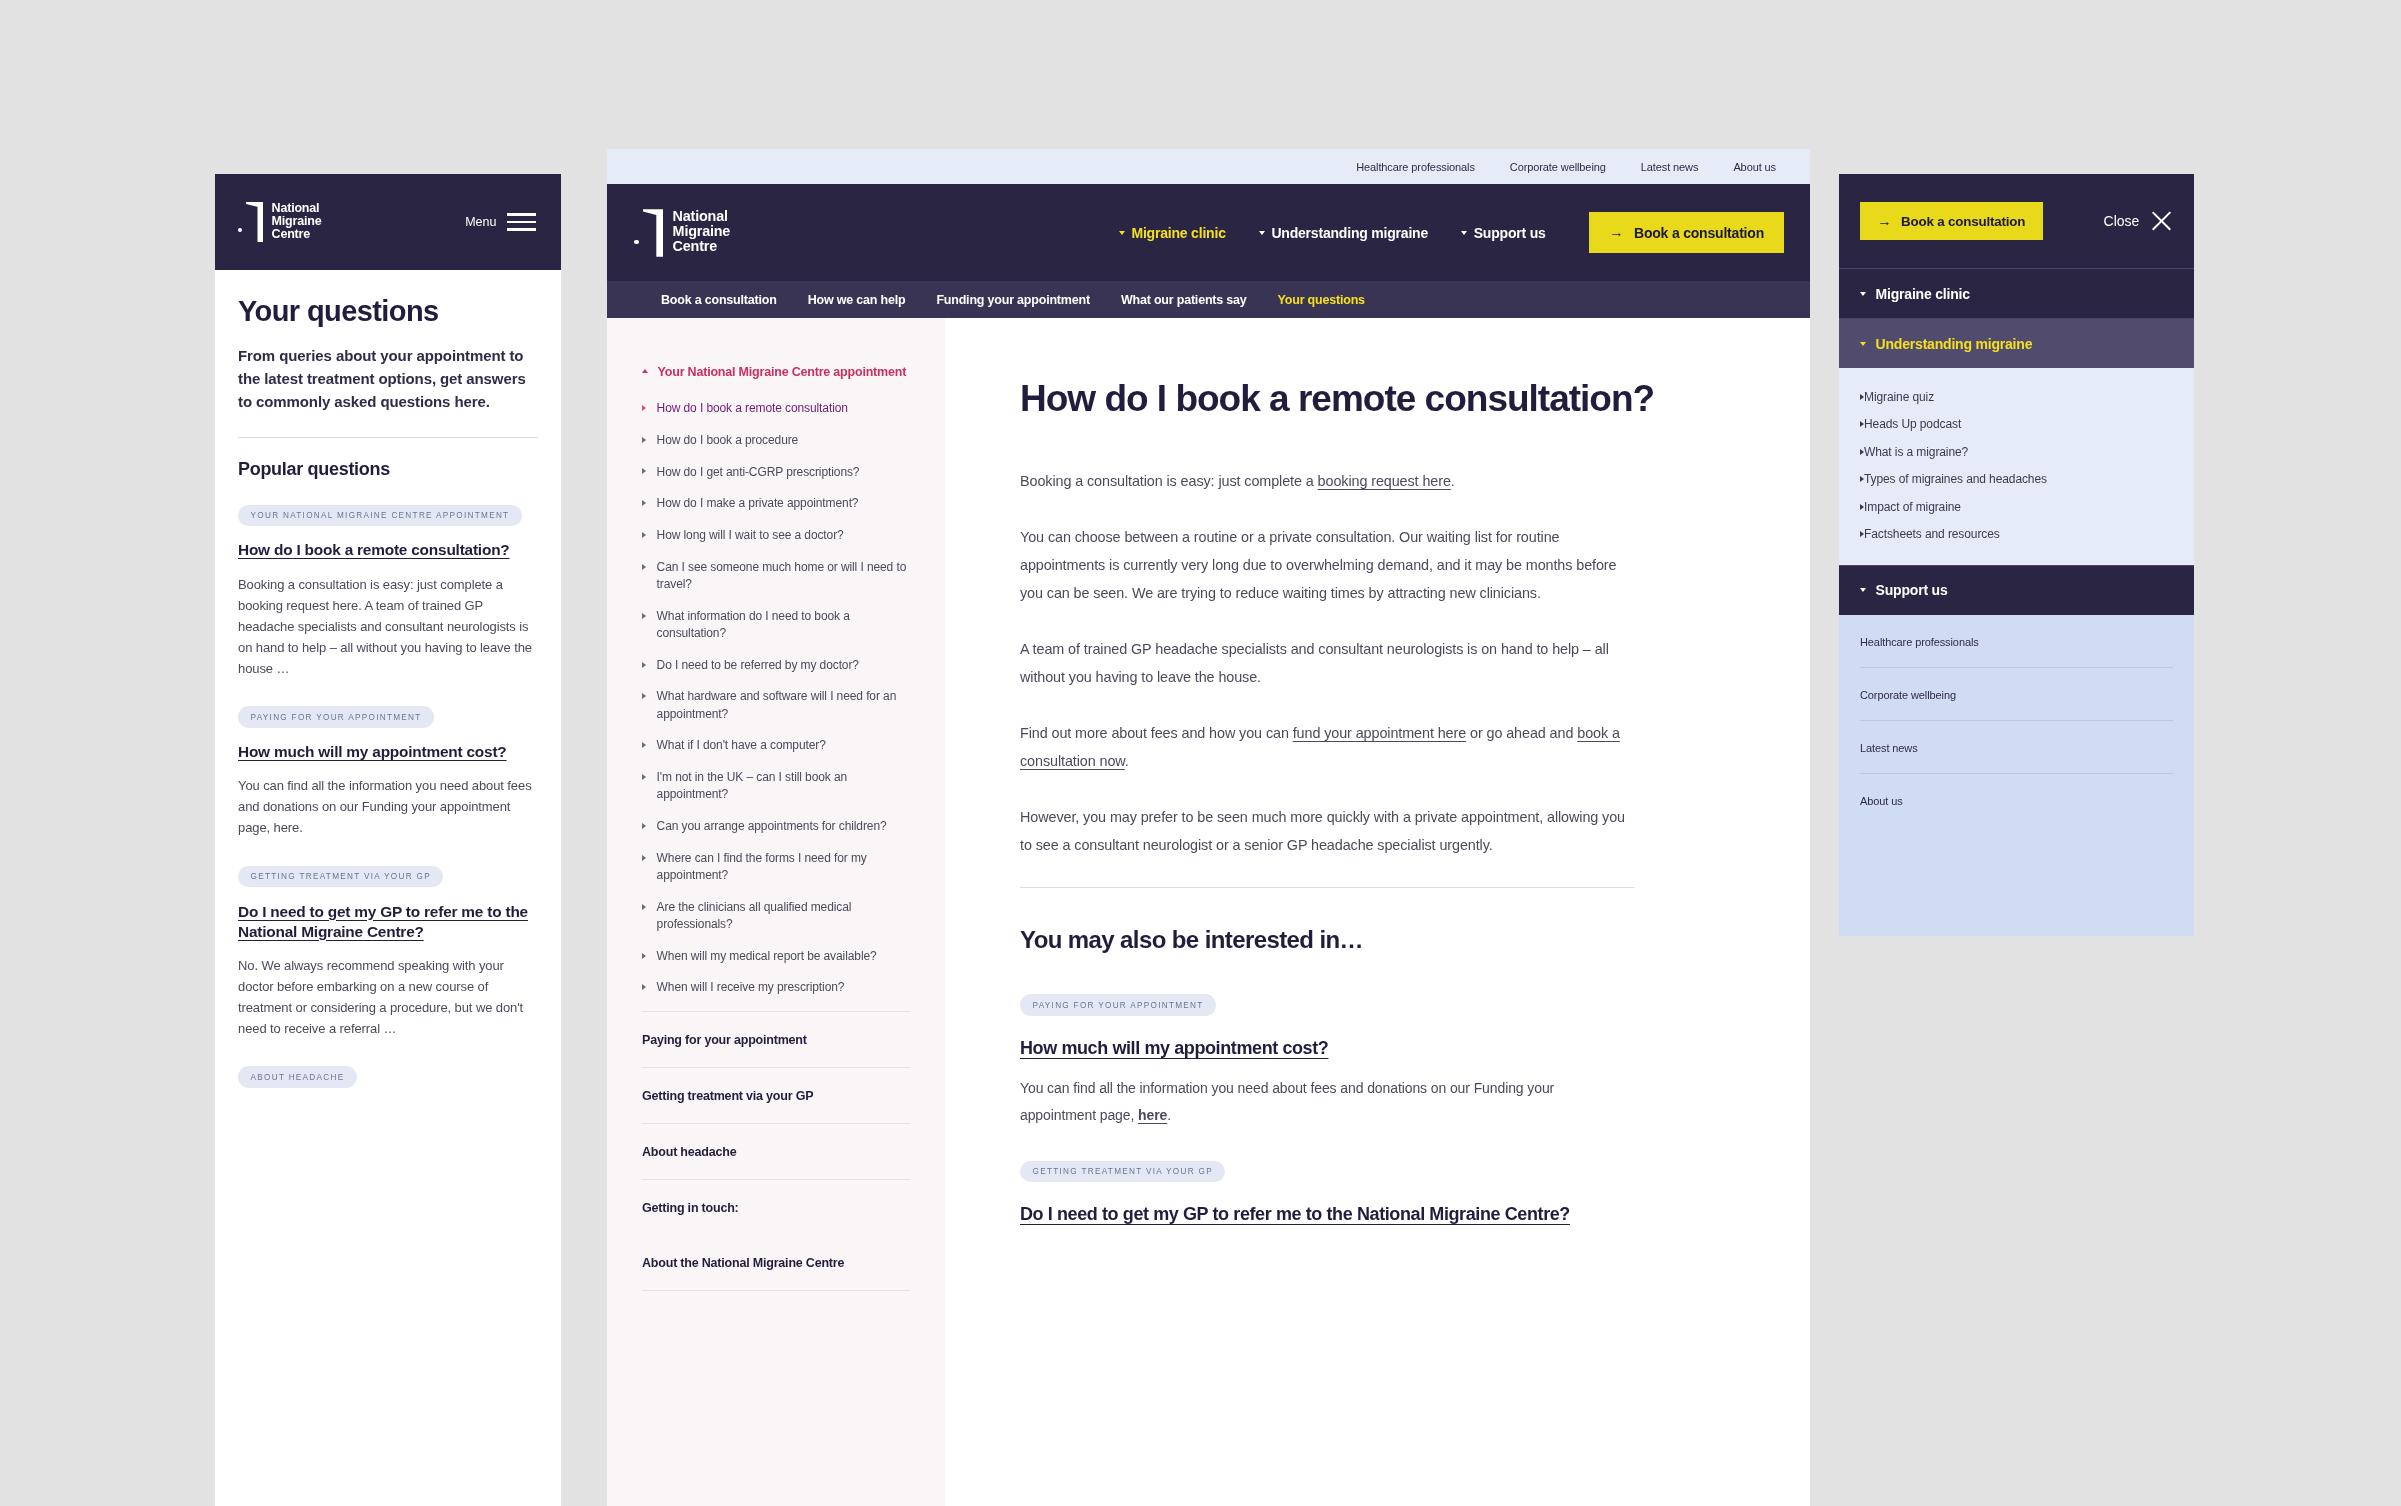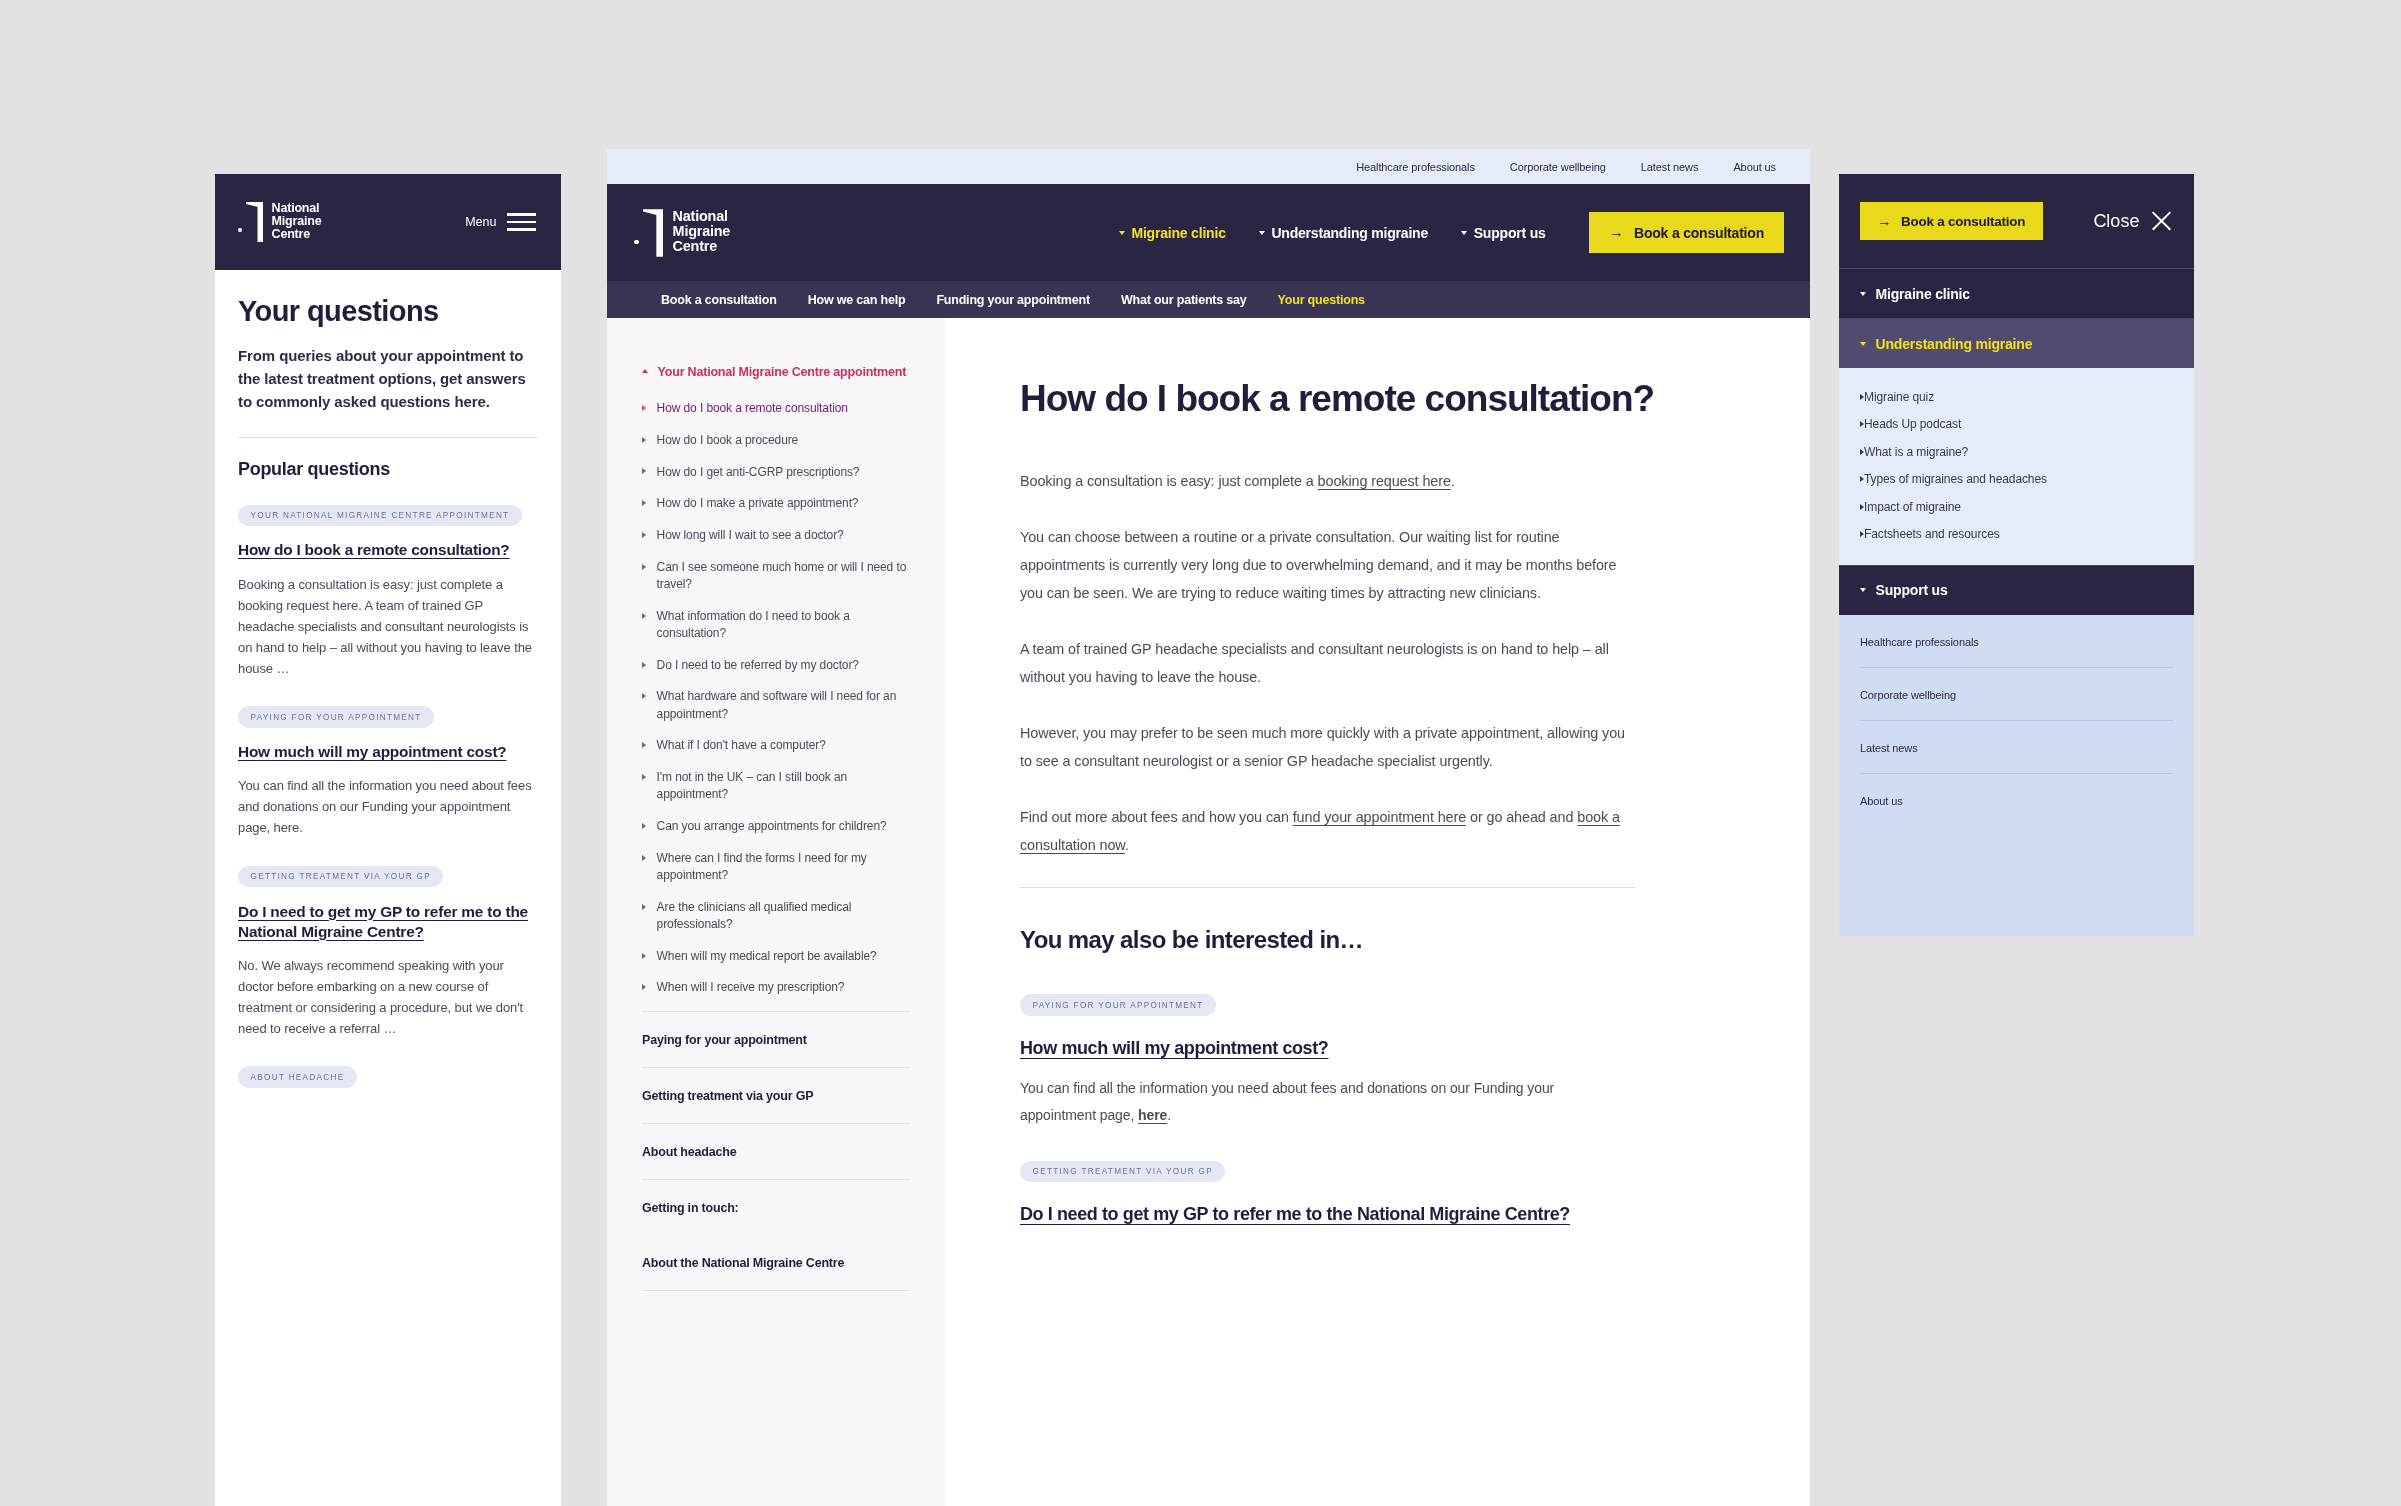--- a/index.html
+++ b/index.html
@@ -208,21 +208,21 @@
     display: flex; align-items: center; justify-content: space-between;
     padding: 0 21px 0 21px;
   }
   .mm-book {
     background: #e8d91b; color: #1d1930;
     font-size: 13.4px; font-weight: 700; letter-spacing: -0.2px;
     padding: 11.5px 17.3px; display: flex; align-items: center; gap: 9.6px;
     border: none; cursor: pointer;
   }
   .mm-close { display: flex; align-items: center; gap: 10.6px; cursor: pointer; }
-  .mm-close .lbl { color: #fff; font-size: 18px; }
+  .mm-close .lbl { color: #fff; font-size: 14px; }
   .x-icon { position: relative; width: 23px; height: 23px; }
   .x-icon span {
     position: absolute; left: -1px; top: 10.6px;
     width: 25px; height: 1.9px; background: #fff;
   }
   .x-icon span:first-child { transform: rotate(45deg); }
   .x-icon span:last-child { transform: rotate(-45deg); }
 
   .mm-row {
     height: 50px; display: flex; align-items: center; gap: 9.6px;
@@ -437,23 +437,23 @@
         <div class="side-cat">About the National Migraine Centre</div>
       </aside>
 
       <main class="desk-content">
         <h1 class="art-title">How do I book a remote consultation?</h1>
 
         <p class="art-p"><span>Booking a consultation is easy: just complete a </span><a>booking request here</a><span>.</span></p>
 
         <p class="art-p">You can choose between a routine or a private consultation. Our waiting list for routine appointments is currently very long due to overwhelming demand, and it may be months before you can be seen. We are trying to reduce waiting times by attracting new clinicians.</p>
         <p class="art-p">A team of trained GP headache specialists and consultant neurologists is on hand to help – all without you having to leave the house.</p>
+        <p class="art-p"><span>Find out more about fees and how you can </span><a>fund your appointment here</a><span> or go ahead and </span><a>book a consultation now</a><span>.</span></p>
+
         <p class="art-p">However, you may prefer to be seen much more quickly with a private appointment, allowing you to see a consultant neurologist or a senior GP headache specialist urgently.</p>
-
-        <p class="art-p"><span>Find out more about fees and how you can </span><a>fund your appointment here</a><span> or go ahead and </span><a>book a consultation now</a><span>.</span></p>
 
         <div class="art-rule"></div>
 
         <h2 class="also-title">You may also be interested in…</h2>
 
         <div class="also-item">
           <span class="pill">Paying for your appointment</span>
           <a class="also-q">How much will my appointment cost?</a>
           <p class="also-b"><span>You can find all the information you need about fees and donations on our Funding your appointment page, </span><a>here</a><span>.</span></p>
         </div>

